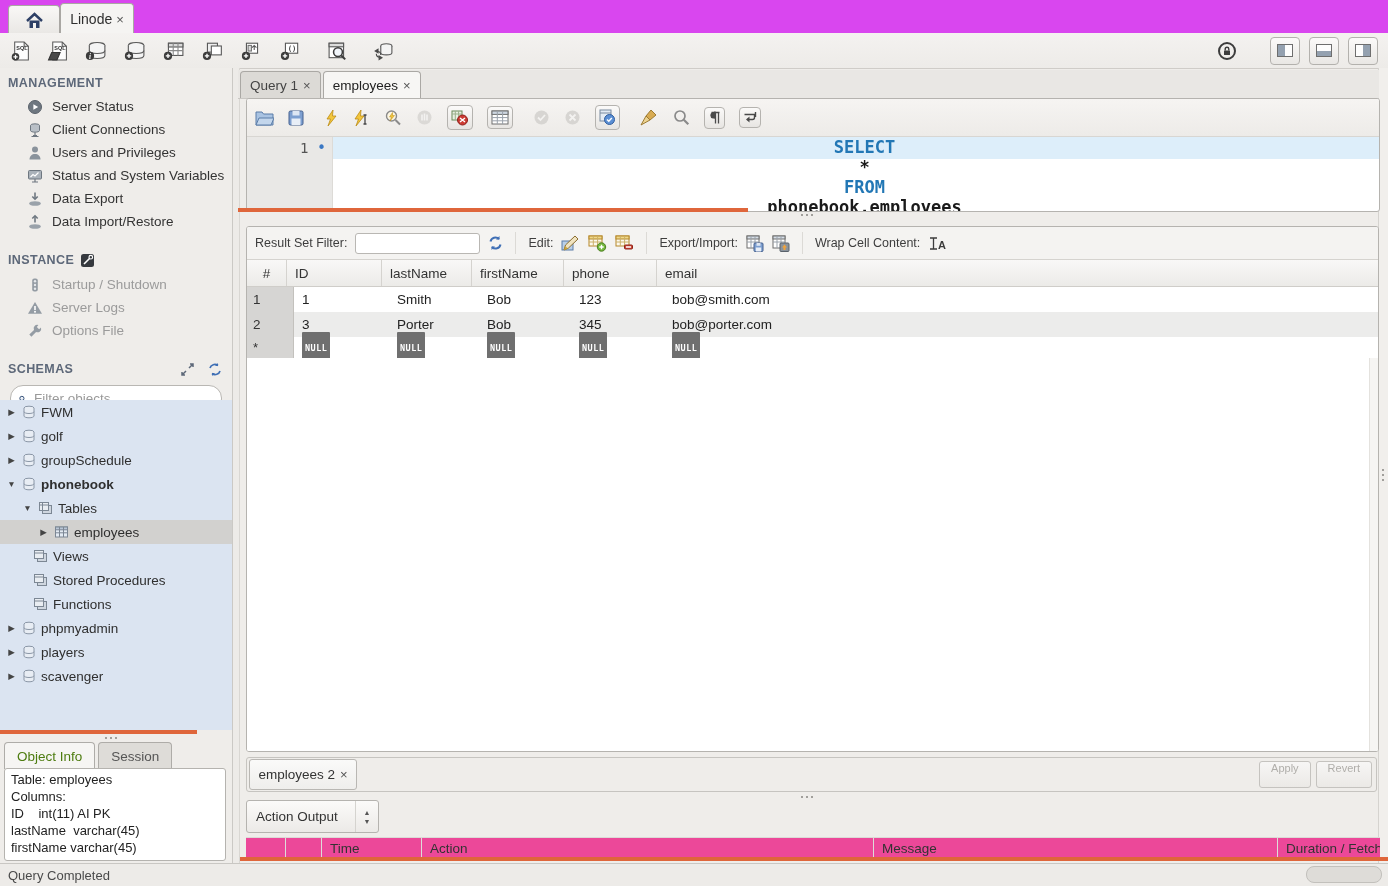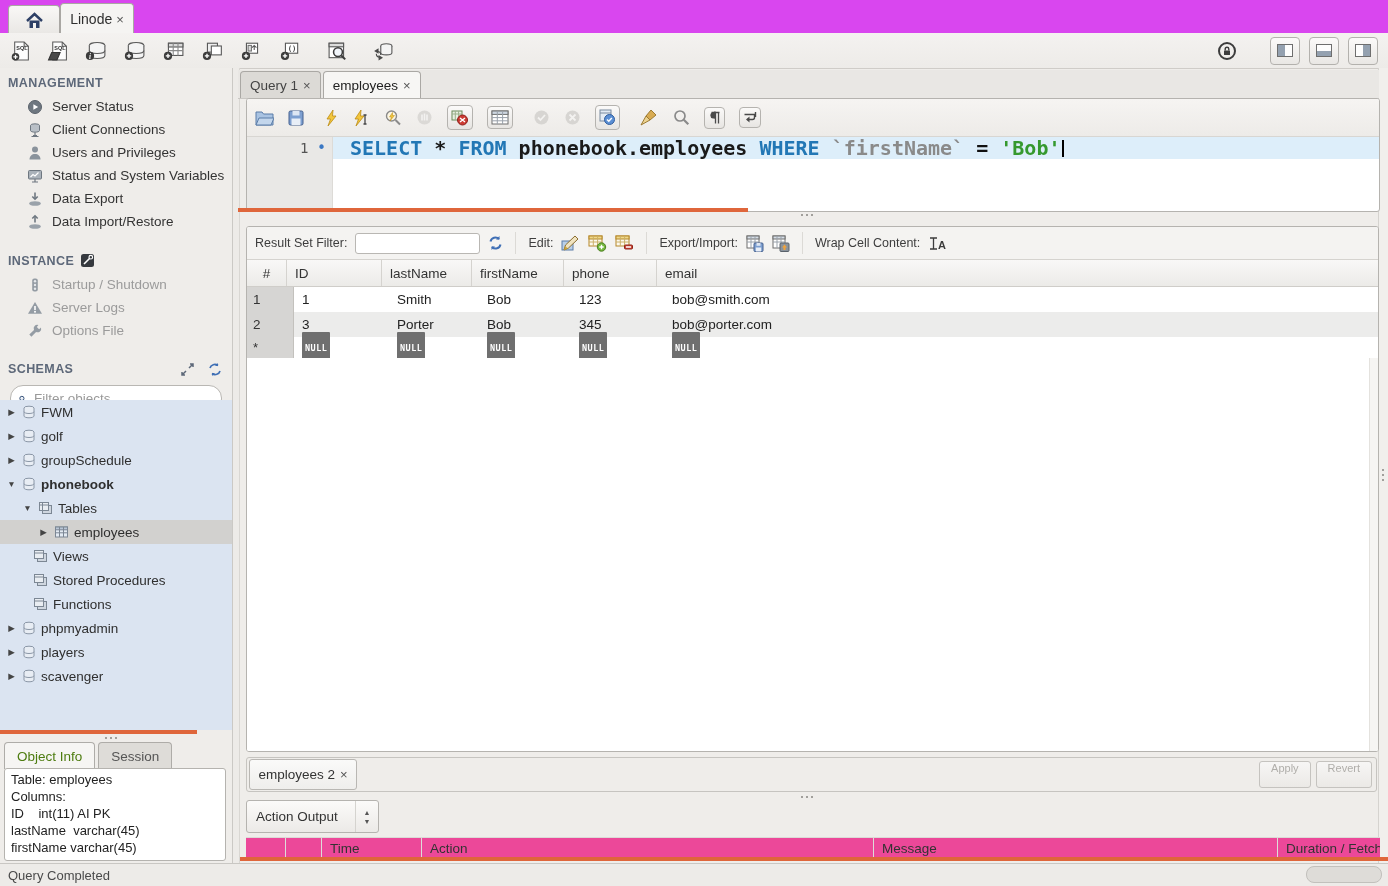--- a/index.html
+++ b/index.html
@@ -14,21 +14,21 @@
   .main-toolbar{position:absolute;top:33px;left:0;right:0;height:35px;background:linear-gradient(#f4f2f0,#edebe8);border-bottom:1px solid #cfccc8;display:flex;align-items:center;padding:0 10px;gap:15px;}
   .mtb-right{margin-left:auto;display:flex;align-items:center;gap:9px;}
   .panel-toggle{width:28px;height:26px;border:1px solid #b3b1ad;border-radius:4px;background:linear-gradient(#fbfaf9,#e9e7e4);display:flex;align-items:center;justify-content:center;}
   
   .statusbar{position:absolute;left:0;right:0;bottom:0;height:22px;background:#edebe8;border-top:1px solid #c9c7c3;display:flex;align-items:center;padding-left:8px;color:#4a4a4a;font-size:13px;}
   .hscroll-thumb{position:absolute;right:6px;bottom:3px;width:74px;height:15px;background:#dedcd8;border:1px solid #c2c0bc;border-radius:8px;}
   
   .sidebar{position:absolute;top:68px;left:0;width:232px;bottom:22px;background:#efedea;}
   .v-split{position:absolute;left:232px;top:68px;width:6px;bottom:22px;background:#edebe8;border-left:1px solid #cbc9c5;border-right:1px solid #d9d7d3;}
   .right-splitter{position:absolute;right:0;top:68px;width:9px;bottom:22px;background:#f1efec;border-left:1px solid #d5d3cf;}
-  .section-title{font-weight:bold;color:#5d6879;font-size:12.5px;letter-spacing:.4px;padding:8px 0 5px 8px;display:flex;align-items:flex-end;gap:6px;}
+  .section-title{font-weight:bold;color:#5d6879;font-size:12.5px;letter-spacing:.4px;padding:8px 0 5px 8px;display:flex;align-items:flex-start;gap:6px;}
   .side-item{height:23px;display:flex;align-items:center;gap:9px;padding-left:27px;font-size:13.5px;color:#333;}
   .side-item.dis{color:#9b9b9b;}
   .schemas-title{display:flex;align-items:center;}
   .schemas-title .sp{flex:1;}
   .filter-wrap{margin:4px 10px 6px 10px;height:25px;background:#fff;border:1px solid #b9b7b3;border-radius:13px;display:flex;align-items:center;padding:0 8px;gap:6px;}
   .filter-wrap input{border:none;outline:none;flex:1;font-size:13.5px;color:#333;background:transparent;font-family:"Liberation Sans",sans-serif;}
   .filter-wrap input::placeholder{color:#9a9a9a;}
   .tree{position:absolute;left:0;right:0;top:332px;height:330px;background:#dbe4f1;overflow:hidden;}
   .trow{height:24px;display:flex;align-items:center;gap:5px;font-size:13.5px;color:#2f2f2f;}
   .trow .tri{width:11px;text-align:center;font-size:8.5px;color:#444;flex:none;}
@@ -50,21 +50,21 @@
   .qtab.inact{background:#dcdad6;color:#444;}
   .qtab.act{background:#f7f6f4;color:#222;}
   
   .editor-panel{position:absolute;left:246px;top:98px;width:1132px;height:112px;background:#fff;border:1px solid #b5b3af;border-radius:3px;overflow:hidden;}
   .ed-toolbar{height:37px;background:linear-gradient(#f6f4f2,#edebe8);border-bottom:1px solid #d8d6d2;display:flex;align-items:center;padding:0 8px;gap:14px;}
   .icon-frame{border:1px solid #b5b3af;border-radius:4px;background:linear-gradient(#fbfaf9,#e7e5e2);padding:3px;display:flex;align-items:center;justify-content:center;}
   .ed-body{display:flex;height:74px;}
   .gutter{width:86px;background:#e9e8e6;border-right:1px solid #dddbd7;font-family:"DejaVu Sans Mono",monospace;font-size:14px;color:#555;text-align:right;padding:2px 6px 0 0;box-sizing:border-box;}
   .gutter .dot{color:#3b78c4;font-size:15px;}
   .code{flex:1;padding-top:0;}
-  .codeline{height:22px;background:#ddeefa;display:flex;align-items:center;padding-left:17px;font-family:"DejaVu Sans Mono",monospace;font-size:20px;font-weight:bold;white-space:pre;}
+  .codeline{height:22px;background:#ddeefa;display:flex;align-items:center;padding-left:17px;font-family:"DejaVu Sans Mono",monospace;font-size:17px;font-weight:bold;white-space:pre;flex-direction:column;}
   .kw{color:#2277b5;} .pl{color:#1a1a1a;} .idt{color:#8a8a8a;} .op{color:#111;} .str{color:#35992e;}
   .caret{display:inline-block;width:2px;height:17px;background:#000;margin-left:1px;}
   
   .result-panel{position:absolute;left:246px;top:226px;width:1131px;height:524px;background:#fff;border:1px solid #b5b3af;border-radius:3px;display:flex;flex-direction:column;overflow:hidden;}
   .rs-toolbar{height:32px;background:#f4f3f1;border-bottom:1px solid #d5d3cf;display:flex;align-items:center;padding:0 8px;gap:8px;font-size:12.5px;color:#3d3d3d;flex:none;}
   .rs-toolbar .lbl{white-space:nowrap;}
   .rs-filter{width:115px;height:19px;border:1px solid #b9b7b3;border-radius:3px;background:#fff;font-family:"Liberation Sans",sans-serif;font-size:12px;padding:0 4px;outline:none;}
   .tb-sep{width:1px;height:22px;background:#dcdad6;margin:0 4px;}
   .grid-header{display:flex;height:26px;background:linear-gradient(#f9f8f7,#ecebe8);border-bottom:1px solid #cfcdc9;font-size:13.5px;color:#333;flex:none;}
   .gh{display:flex;align-items:center;padding-left:8px;border-right:1px solid #d5d3cf;box-sizing:border-box;}

